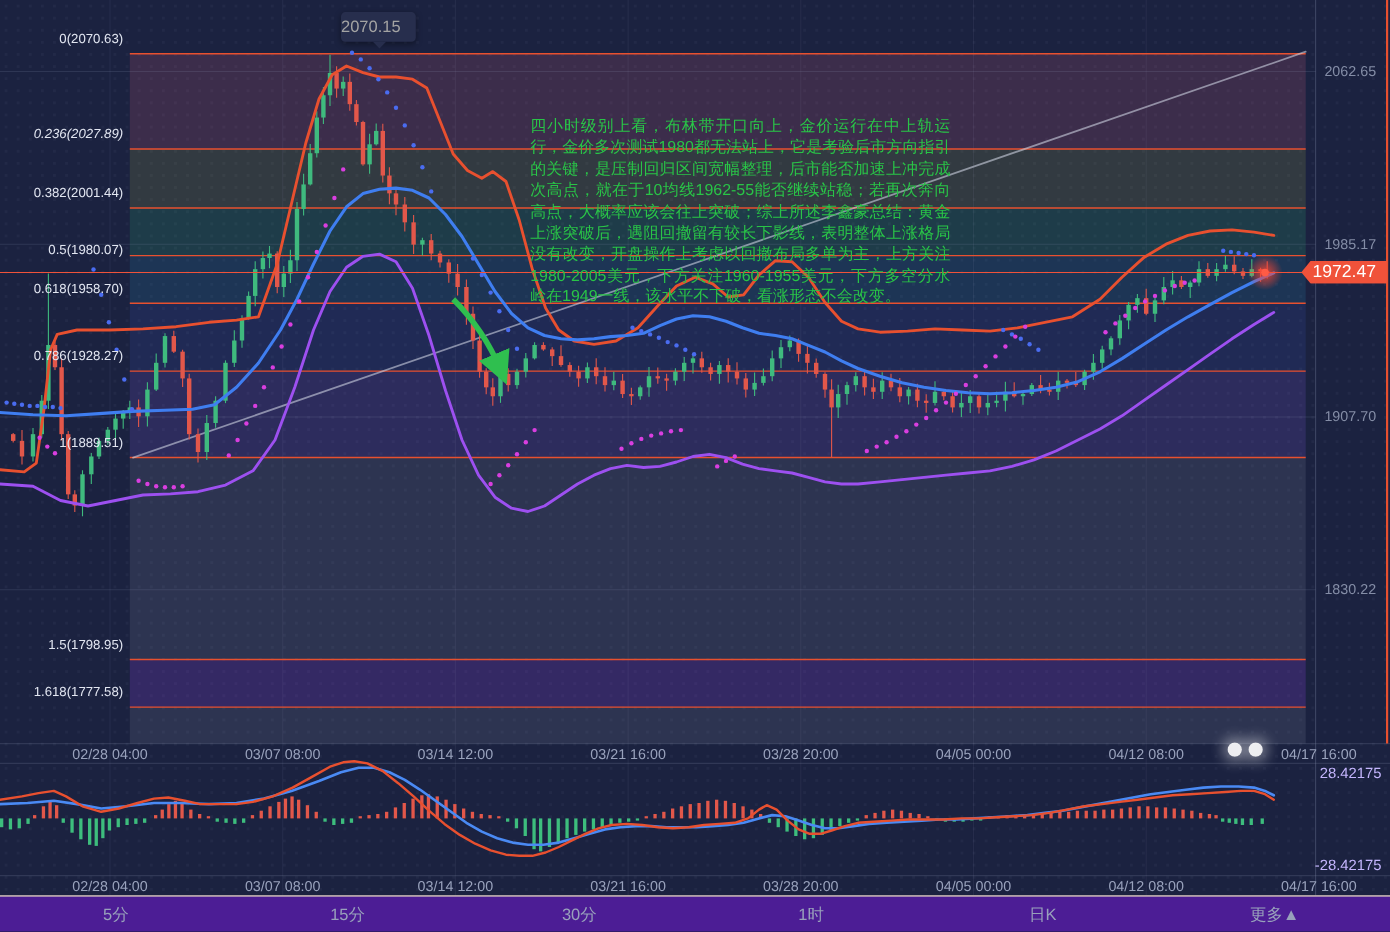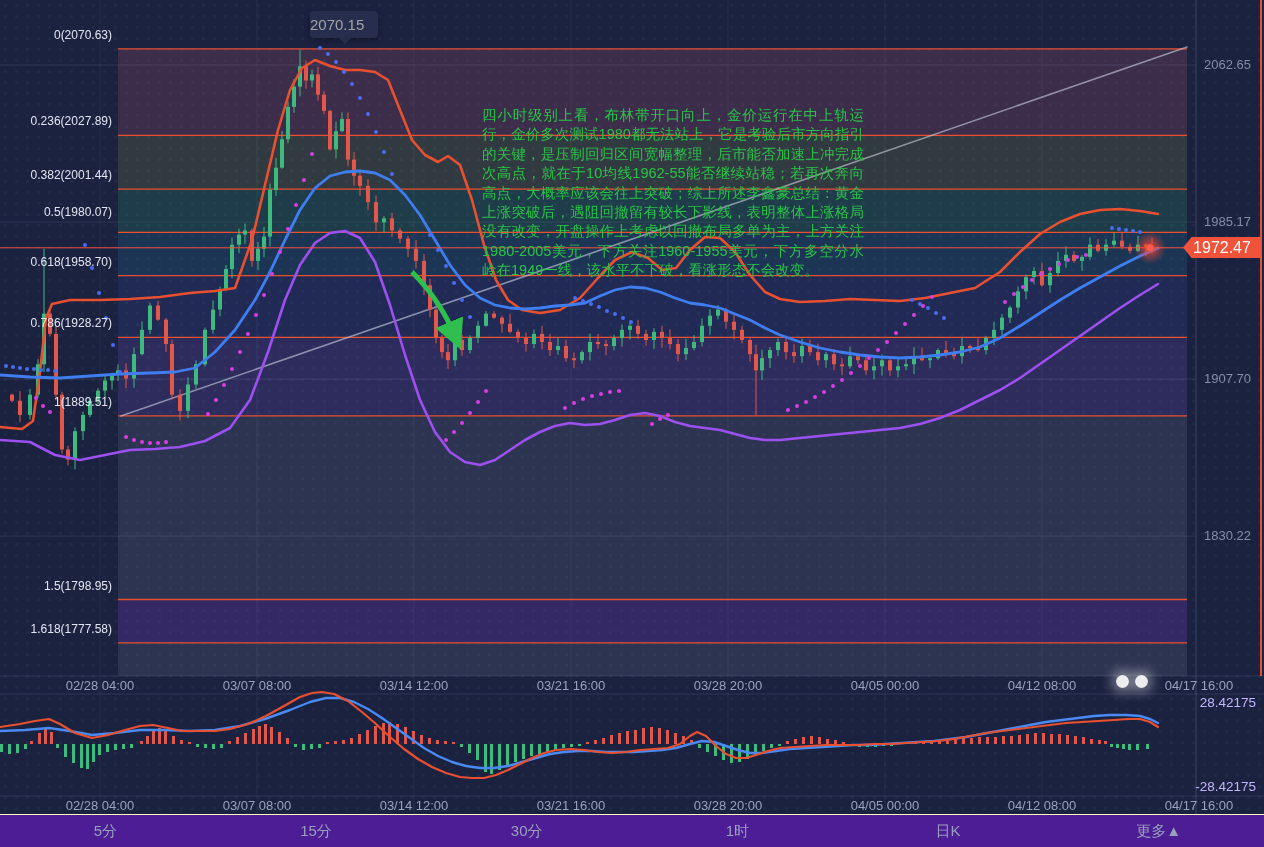--- a/index.html
+++ b/index.html
@@ -677,23 +677,23 @@
         <rect x="1128" y="744" width="3" height="6" fill="#3dbd7d"></rect>
         <rect x="1136" y="744" width="3" height="6" fill="#3dbd7d"></rect>
         <rect x="1146" y="744" width="3" height="5" fill="#3dbd7d"></rect>
         <polyline points="0,731 25,730 49,728 70,731 92,735 115,733 140,730 165,730 190,731 215,730 240,726 265,719 290,710 310,702 326,698 340,698 354,702 368,709 382,718 396,728 410,738 424,748 438,756 452,762 466,766 480,768 494,768 508,766 522,762 536,758 550,754 564,752 578,751 592,751 606,752 620,752 634,752 648,751 662,750 676,748 690,744 702,741 714,742 726,746 738,750 750,753 762,753 776,751 790,749 806,748 822,747 838,746 854,745 870,745 886,744 902,743 918,742 934,741 950,739 966,737 982,734 998,731 1014,728 1030,725 1046,722 1062,720 1078,718 1094,716 1110,715 1126,715 1140,716 1150,719 1158,723" fill="none" stroke="#4a8af4" stroke-width="2.4" stroke-linejoin="round" stroke-linecap="round"></polyline>
         <polyline points="0,727 20,724 35,721 49,719 60,724 75,733 92,738 108,735 125,730 140,726 153,725 168,728 182,731 200,731 215,731 230,729 248,724 266,716 284,706 300,697 312,693 322,692 334,694 348,701 362,712 376,724 390,737 404,749 418,759 432,767 446,773 460,777 472,778 484,778 496,775 508,770 520,764 532,758 544,753 556,750 570,749 584,750 598,752 612,753 626,752 640,750 654,749 668,748 680,744 690,736 697,732 706,736 716,746 726,754 736,758 746,758 756,755 768,751 780,748 794,747 810,746 826,745 842,745 858,745 874,744 890,744 906,743 922,742 938,741 954,739 970,736 986,733 1002,731 1018,729 1034,727 1050,725 1066,723 1082,722 1098,721 1114,720 1128,719 1140,719 1150,722 1158,727" fill="none" stroke="#e8502f" stroke-width="2.2" stroke-linejoin="round" stroke-linecap="round"></polyline>
       </g>
   </svg>
 
   <div id="fib-labels">
       <div class="fib-label" style="top: 27.8245px;">0(2070.63)</div>
-      <div class="fib-label" style="top: 114.459px;">0.236(2027.89)</div>
+      <div class="fib-label" style="top: 114.459px; font-style: italic;">0.236(2027.89)</div>
       <div class="fib-label" style="top: 168.073px;">0.382(2001.44)</div>
-      <div class="fib-label" style="top: 205px;">0.5(1980.07)</div>
+      <div class="fib-label" style="top: 220px;">0.5(1980.07)</div>
       <div class="fib-label" style="top: 254.707px;">0.618(1958.70)</div>
       <div class="fib-label" style="top: 316.388px;">0.786(1928.27)</div>
       <div class="fib-label" style="top: 394.955px;">1(1889.51)</div>
       <div class="fib-label" style="top: 578.52px; text-align: right;">1.5(1798.95)</div>
       <div class="fib-label" style="top: 621.837px;">1.618(1777.58)</div>
     </div>
   <div id="price-ticks">
       <div class="price-tick" style="top: 57px;">2062.65</div>
       <div class="price-tick" style="top: 214.052px;">1985.17</div>
       <div class="price-tick" style="top: 371.084px;">1907.70</div>

